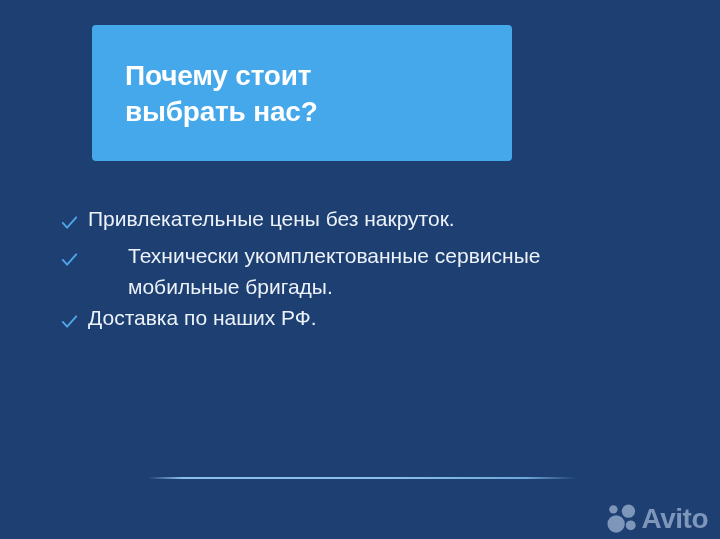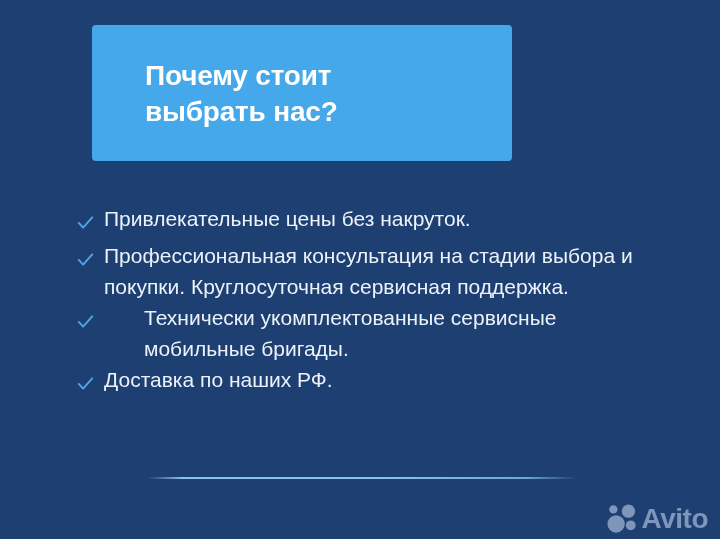--- a/index.html
+++ b/index.html
@@ -24,31 +24,31 @@
     left: 92px;
     top: 25px;
     width: 420px;
     height: 136px;
     background: #44a8ea;
     border-radius: 4px;
     box-sizing: border-box;
   }
   .header-title {
     margin: 0;
-    padding: 33px 16px 0 53px;
+    padding: 33px 16px 0 33px;
     font-size: 28px;
     font-weight: bold;
     line-height: 36px;
     letter-spacing: -0.2px;
     color: #ffffff;
     white-space: pre-line;
   }
   .benefits {
     position: absolute;
-    left: 76px;
+    left: 60px;
     top: 203px;
     width: 576px;
     margin: 0;
     padding: 0;
     list-style: none;
   }
   .item {
     display: flex;
     align-items: flex-start;
     color: #ecf2f9;
@@ -109,26 +109,20 @@
 выбрать нас?</h1>
   </div>
 
   <ul class="benefits">
       <li class="item" style="color: rgb(236, 242, 249);">
         <span class="check-cell"><svg width="19" height="19" viewBox="0 0 24 24">
             <path d="M3.5 12.5l5.5 6L20.5 5.5" fill="none" stroke="#4fa6e8" stroke-width="2.4" stroke-linecap="round" stroke-linejoin="round"></path>
           </svg></span>
         <span class="item-text"><span>Привлекательные цены без накруток.</span></span>
       </li>
-      <li class="item" style="color: rgb(236, 242, 249);">
-        <span class="check-cell"><svg width="19" height="19" viewBox="0 0 24 24">
-            <path d="M3.5 12.5l5.5 6L20.5 5.5" fill="none" stroke="#4fa6e8" stroke-width="2.4" stroke-linecap="round" stroke-linejoin="round"></path>
-          </svg></span>
-        <span class="item-text"><span>Профессиональная консультация на стадии выбора и покупки. Круглосуточная сервисная поддержка.</span></span>
-      </li>
       <li class="item" style="color: rgb(236, 242, 249); gap: 40px;">
         <span class="check-cell"><svg width="19" height="19" viewBox="0 0 24 24">
             <path d="M3.5 12.5l5.5 6L20.5 5.5" fill="none" stroke="#4fa6e8" stroke-width="2.4" stroke-linecap="round" stroke-linejoin="round"></path>
           </svg></span>
         <span class="item-text"><span>Технически укомплектованные сервисные мобильные бригады.</span></span>
       </li>
       <li class="item" style="color: rgb(236, 242, 249);">
         <span class="check-cell"><svg width="19" height="19" viewBox="0 0 24 24">
             <path d="M3.5 12.5l5.5 6L20.5 5.5" fill="none" stroke="#4fa6e8" stroke-width="2.4" stroke-linecap="round" stroke-linejoin="round"></path>
           </svg></span>

